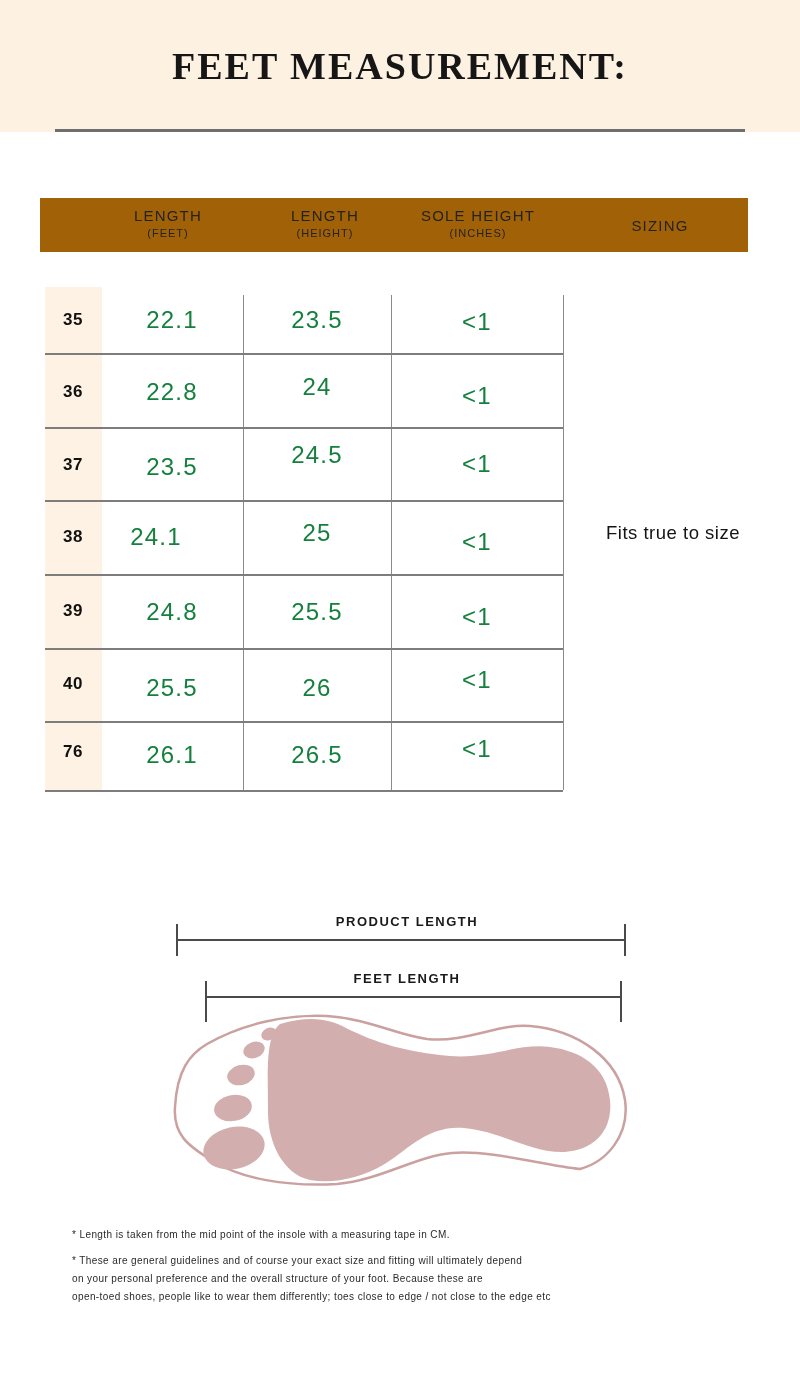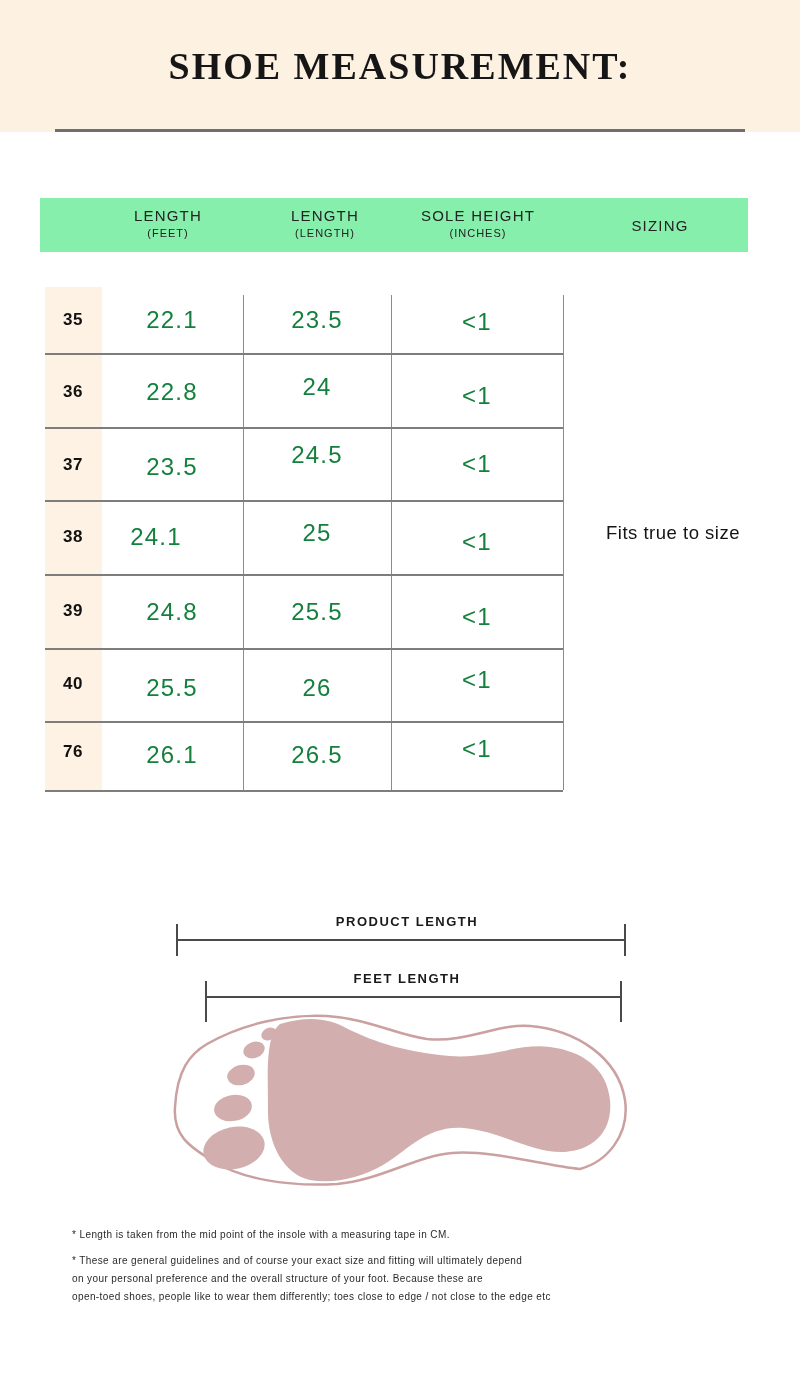--- a/index.html
+++ b/index.html
@@ -10,21 +10,21 @@
   }
   
   .header-band{position:absolute;left:0;top:0;width:800px;height:132px;background:#fdf1e2;}
   .page-title{
     position:absolute;left:0;top:44px;width:800px;text-align:center;
     font-family:"Liberation Serif", serif;font-weight:700;font-size:38px;
     letter-spacing:2px;color:#161616;
   }
   .header-rule{position:absolute;left:55px;top:129px;width:690px;height:3px;background:#6f6f6f;}
   
-  .thead{position:absolute;left:40px;top:198px;width:708px;height:54px;background:#86efac;}
+  .thead{position:absolute;left:40px;top:198px;width:708px;height:54px;background:#a16207;}
   .th{position:absolute;transform:translateX(-50%);text-align:center;color:#232323;}
   .th .main{font-size:15px;letter-spacing:1.2px;}
   .th .sub{font-size:11px;letter-spacing:1px;margin-top:3px;}
   .th-single{top:19px;}
   .th-double{top:9px;}
   
   .tbody{position:absolute;left:0;top:287px;width:800px;height:504px;}
   .size-strip{position:absolute;left:45px;top:0;width:57px;height:503px;background:#fdf2e4;}
   .vline{position:absolute;top:8px;width:1px;height:495px;background:#8b8b8b;}
   .hline{position:absolute;left:45px;width:518px;height:2px;background:#7d7d7d;}
@@ -47,31 +47,31 @@
   .footprint-svg{position:absolute;left:170px;top:1012px;}
   
   .notes{position:absolute;left:72px;top:1226px;width:724px;}
   .note{margin-bottom:8px;}
   .note-line{font-size:10px;letter-spacing:0.4px;line-height:18px;color:#2a2a2a;white-space:nowrap;}
 </style>
 </head>
 <body>
 
 <div class="header-band"></div>
-<div class="page-title">SHOE MEASUREMENT:</div>
+<div class="page-title">FEET MEASUREMENT:</div>
 <div class="header-rule"></div>
 
 <div class="thead">
   <div class="th th-double" style="left:128px;">
     <div class="main">LENGTH</div>
     <div class="sub">(FEET)</div>
   </div>
   <div class="th th-double" style="left:285px;">
     <div class="main">LENGTH</div>
-    <div class="sub">(LENGTH)</div>
+    <div class="sub">(HEIGHT)</div>
   </div>
   <div class="th th-double" style="left:438px;">
     <div class="main">SOLE HEIGHT</div>
     <div class="sub">(INCHES)</div>
   </div>
   <div class="th th-single" style="left:620px;">
     <div class="main">SIZING</div>
   </div>
 </div>
 

